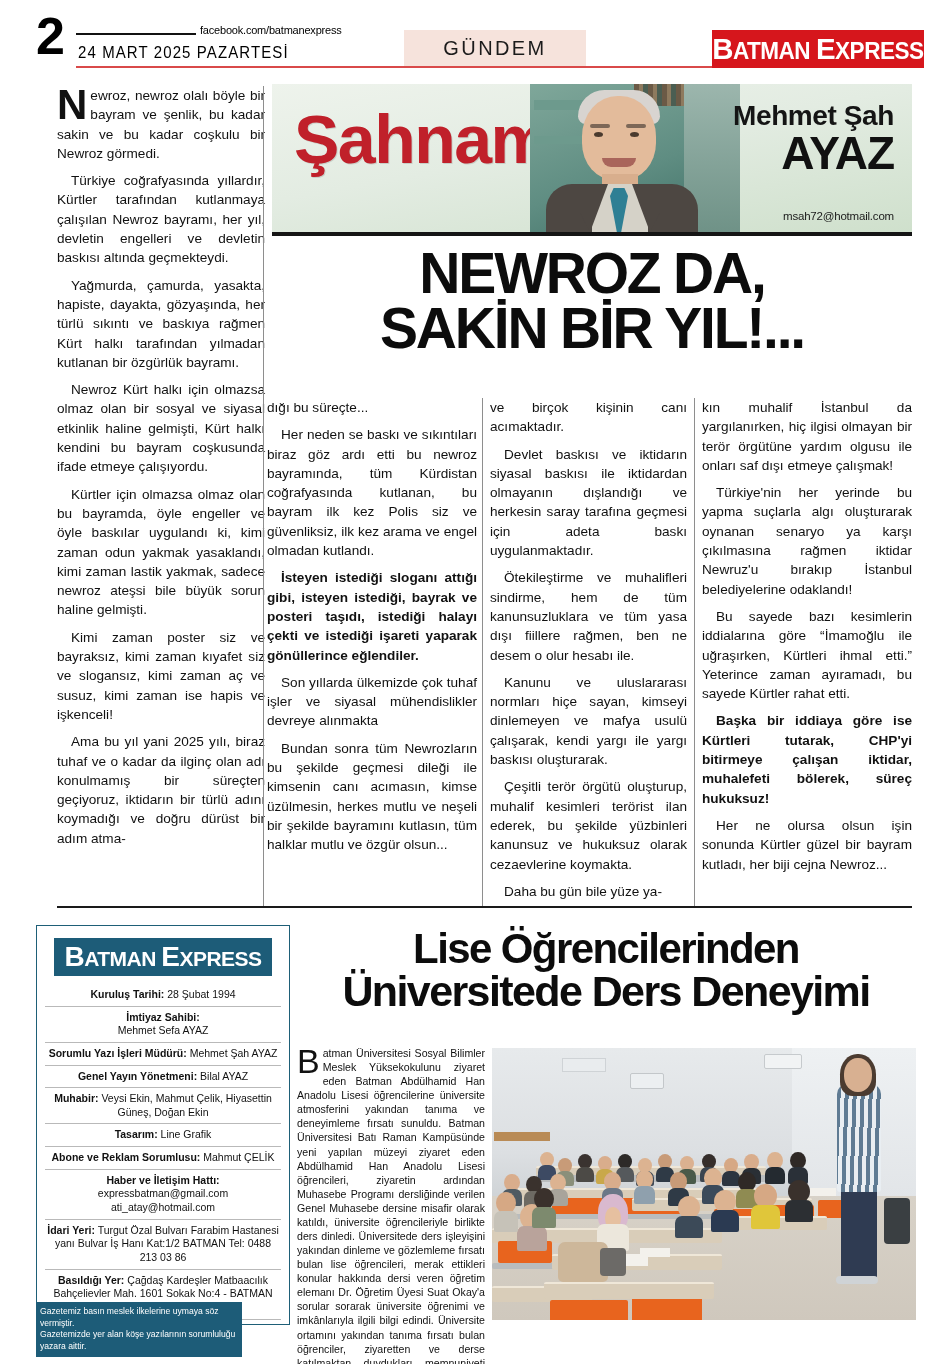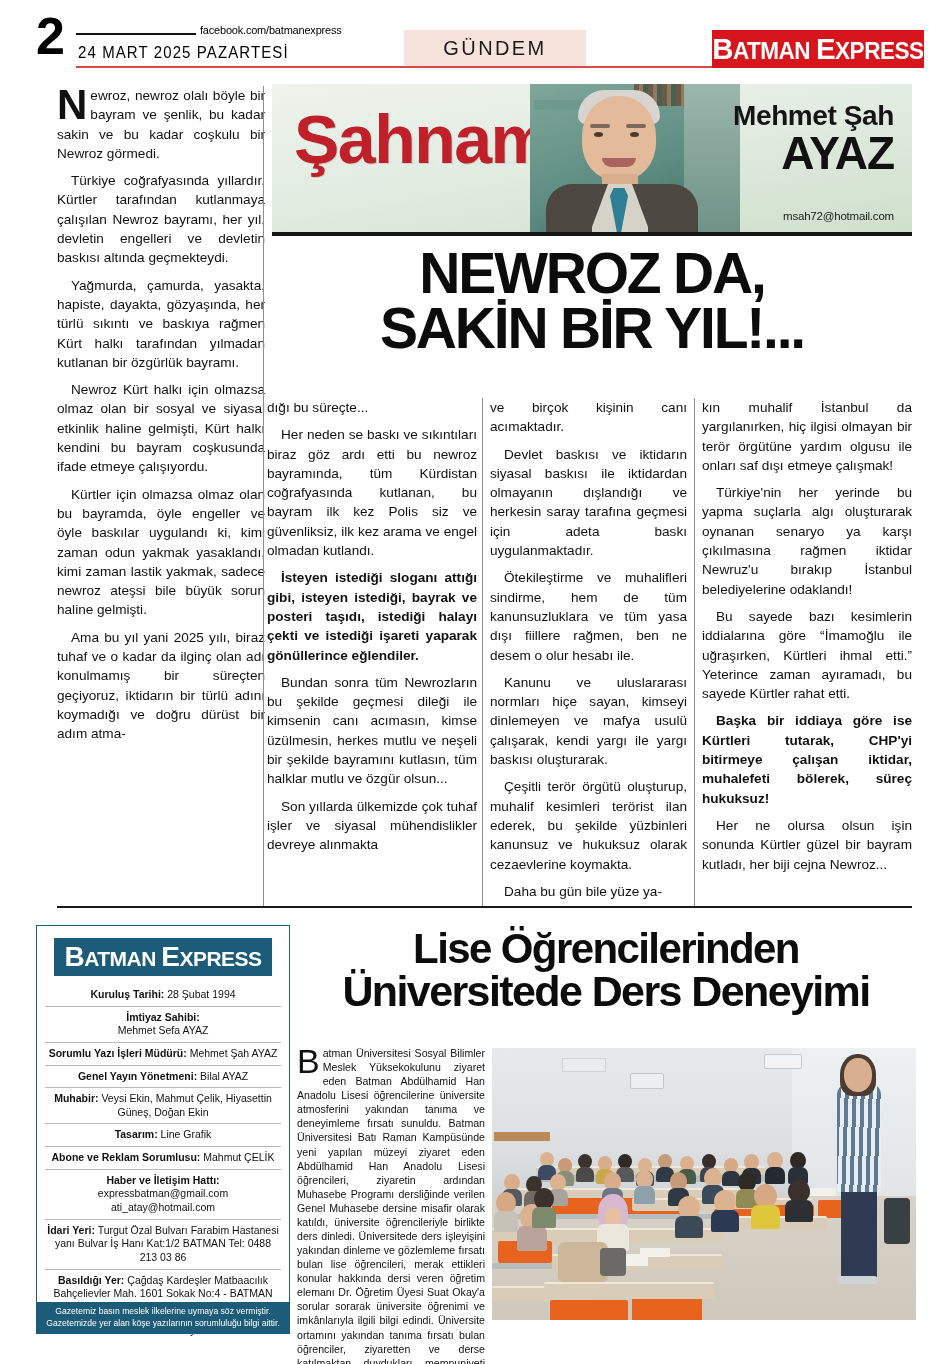--- a/index.html
+++ b/index.html
@@ -281,26 +281,25 @@
     text-align: center;
     font-size: 10.5px;
     line-height: 1.3;
     color: #111;
   }
   .imp-row:first-of-type { border-top: none; }
   .imp-row b { font-weight: 700; }
   .imp-note {
     position: absolute;
     left: 36px; top: 1302px;
-    width: 254px;
+    width: 206px;
     background: #1d5c78;
     color: #fff;
     font-size: 8.6px;
     line-height: 1.35;
-    text-align: center;
     padding: 4px 4px 5px 4px;
     box-sizing: border-box;
   }
 
   
   .news-headline {
     position: absolute;
     left: 296px; top: 928px;
     width: 620px;
     text-align: center;
@@ -394,20 +393,21 @@
       <span class="lg"><span>B</span><span class="sm">ATMAN </span><span>E</span><span class="sm">XPRESS</span></span>
     </div>
   </div>
 
   <div class="col1" id="col1">
       <p class="first dropcap">Newroz, newroz olalı böyle bir bayram ve şenlik, bu kadar sakin ve bu kadar coşkulu bir Newroz görmedi.</p>
       <p>Türkiye coğrafyasında yıllardır, Kürtler tarafından kutlanmaya çalışılan Newroz bayramı, her yıl, devletin engelleri ve devletin baskısı altında geçmekteydi.</p>
       <p>Yağmurda, çamurda, yasakta, hapiste, dayakta, gözyaşında, her türlü sıkıntı ve baskıya rağmen Kürt halkı tarafından yılmadan kutlanan bir özgürlük bayramı.</p>
       <p>Newroz Kürt halkı için olmazsa olmaz olan bir sosyal ve siyasal etkinlik haline gelmişti, Kürt halkı kendini bu bayram coşkusunda ifade etmeye çalışıyordu.</p>
       <p>Kürtler için olmazsa olmaz olan bu bayramda, öyle engeller ve öyle baskılar uygulandı ki, kimi zaman odun yakmak yasaklandı, kimi zaman lastik yakmak, sadece newroz ateşsi bile büyük sorun haline gelmişti.</p>
+      <p>Kimi zaman poster siz ve bayraksız,  kimi zaman kıyafet siz ve slogansız, kimi zaman aç ve susuz, kimi zaman ise hapis ve işkenceli!</p>
       <p>Ama bu yıl yani 2025 yılı, biraz tuhaf ve o kadar da ilginç olan adı konulmamış bir süreçten geçiyoruz, iktidarın bir türlü adını koymadığı ve doğru dürüst bir adım atma-</p>
     </div>
 
   <div class="banner">
     <div class="banner-title">Şahname</div>
     <div class="banner-photo">
       <div class="bp-bg"></div>
       <div class="bp-shelfA"></div>
       <div class="bp-shelfB"></div>
       <div class="bp-books"></div>
@@ -439,22 +439,22 @@
   </div>
 
   <div class="vrule-left"></div>
   <div class="colrule" id="cr1"></div>
   <div class="colrule" id="cr2"></div>
 
   <div class="bodycol" id="col2">
       <p class="first">dığı bu süreçte...</p>
       <p>Her neden se baskı ve sıkıntıları biraz göz ardı etti bu newroz bayramında, tüm Kürdistan coğrafyasında kutlanan, bu bayram ilk kez Polis siz ve güvenliksiz, ilk kez arama ve engel olmadan kutlandı.</p>
       <p class="bold">İsteyen istediği sloganı attığı gibi, isteyen istediği, bayrak ve posteri taşıdı, istediği halayı çekti ve istediği işareti yaparak gönüllerince eğlendiler.</p>
+      <p>Son yıllarda ülkemizde çok tuhaf işler ve siyasal mühendislikler devreye alınmakta</p>
       <p>Bundan sonra tüm Newrozların bu şekilde geçmesi dileği ile kimsenin canı acımasın, kimse üzülmesin, herkes mutlu ve neşeli bir şekilde bayramını kutlasın, tüm halklar mutlu ve özgür olsun...</p>
-      <p>Son yıllarda ülkemizde çok tuhaf işler ve siyasal mühendislikler devreye alınmakta</p>
     </div>
   <div class="bodycol" id="col3">
       <p class="first">ve birçok kişinin canı acımaktadır.</p>
       <p>Devlet baskısı ve iktidarın siyasal baskısı ile iktidardan olmayanın dışlandığı ve herkesin saray tarafına geçmesi için adeta baskı uygulanmaktadır.</p>
       <p>Ötekileştirme ve muhalifleri sindirme, hem de tüm kanunsuzluklara ve tüm yasa dışı fiillere rağmen, ben ne desem o olur hesabı ile.</p>
       <p>Kanunu ve uluslararası normları hiçe sayan, kimseyi dinlemeyen ve mafya usulü çalışarak, kendi yargı ile yargı baskısı oluşturarak.</p>
       <p>Çeşitli terör örgütü oluşturup, muhalif kesimleri terörist ilan ederek, bu şekilde yüzbinleri kanunsuz ve hukuksuz olarak cezaevlerine koymakta.</p>
       <p>Daha bu gün bile yüze ya-</p>
     </div>
   <div class="bodycol" id="col4">
@@ -480,21 +480,21 @@
         <div class="imp-row"><b>Tasarım:</b><span> Line Grafik</span></div>
         <div class="imp-row"><b>Abone ve Reklam Sorumlusu:</b><span> Mahmut ÇELİK</span></div>
         <div class="imp-row"><b>Haber ve İletişim Hattı:</b><br><span>expressbatman@gmail.com</span><br><span>ati_atay@hotmail.com</span></div>
         <div class="imp-row"><b>İdari Yeri:</b><span> Turgut Özal Bulvarı Farabim Hastanesi yanı Bulvar İş Hanı Kat:1/2 BATMAN Tel: 0488 213 03 86</span></div>
         <div class="imp-row"><b>Basıldığı Yer:</b><span> Çağdaş Kardeşler Matbaacılık Bahçelievler Mah. 1601 Sokak No:4  -  BATMAN TLF: 0488 212 28 33</span></div>
         <div class="imp-row"><span>Yerel Süreli Yayın</span></div>
       </div>
   </div>
   <div class="imp-note">
     <div>Gazetemiz basın meslek ilkelerine uymaya söz vermiştir.</div>
-    <div>Gazetemizde yer alan köşe yazılarının sorumluluğu bilgi aittir.</div>
+    <div>Gazetemizde yer alan köşe yazılarının sorumluluğu yazara aittir.</div>
   </div>
 
   <div class="news-headline">
     <span class="l1">Lise Öğrencilerinden</span>
     <span class="l2">Üniversitede Ders Deneyimi</span>
   </div>
 
   <div class="news-body">
     <p class="dc">Batman Üniversitesi Sosyal Bilimler Meslek Yüksekokulunu ziyaret eden Batman Abdülhamid Han Anadolu Lisesi öğrencilerine üniversite atmosferini yakından tanıma ve deneyimleme fırsatı sunuldu. Batman Üniversitesi Batı Raman Kampüsünde yeni yapılan müzeyi ziyaret eden Abdülhamid Han Anadolu Lisesi öğrencileri, ziyaretin ardından Muhasebe Programı dersliğinde verilen Genel Muhasebe dersine misafir olarak katıldı, üniversite öğrencileriyle birlikte ders dinledi. Üniversitede ders işleyişini yakından dinleme ve gözlemleme fırsatı bulan lise öğrencileri, merak ettikleri konular hakkında dersi veren öğretim elemanı Dr. Öğretim Üyesi Suat Okay'a sorular sorarak üniversite öğrenimi ve imkânlarıyla ilgili bilgi edindi. Üniversite ortamını yakından tanıma fırsatı bulan öğrenciler, ziyaretten ve derse katılmaktan duydukları memnuniyeti dile getirdi.</p>
   </div>

